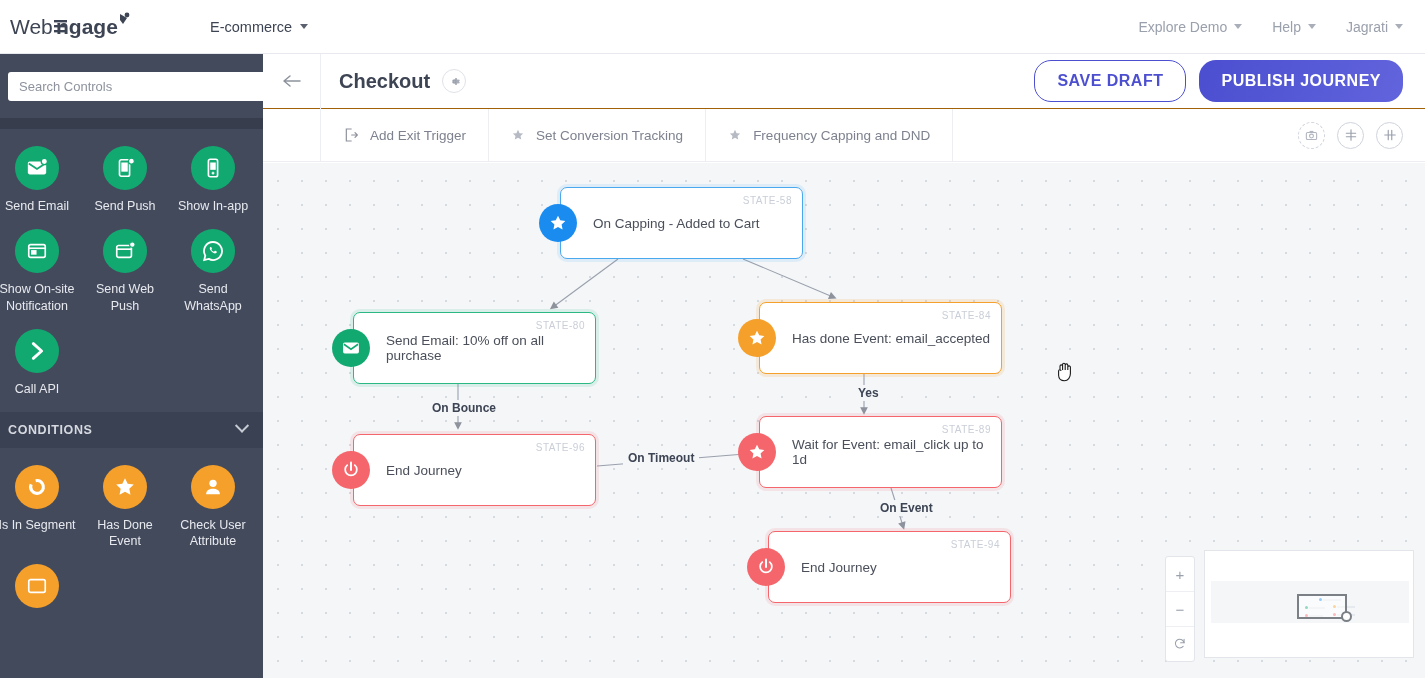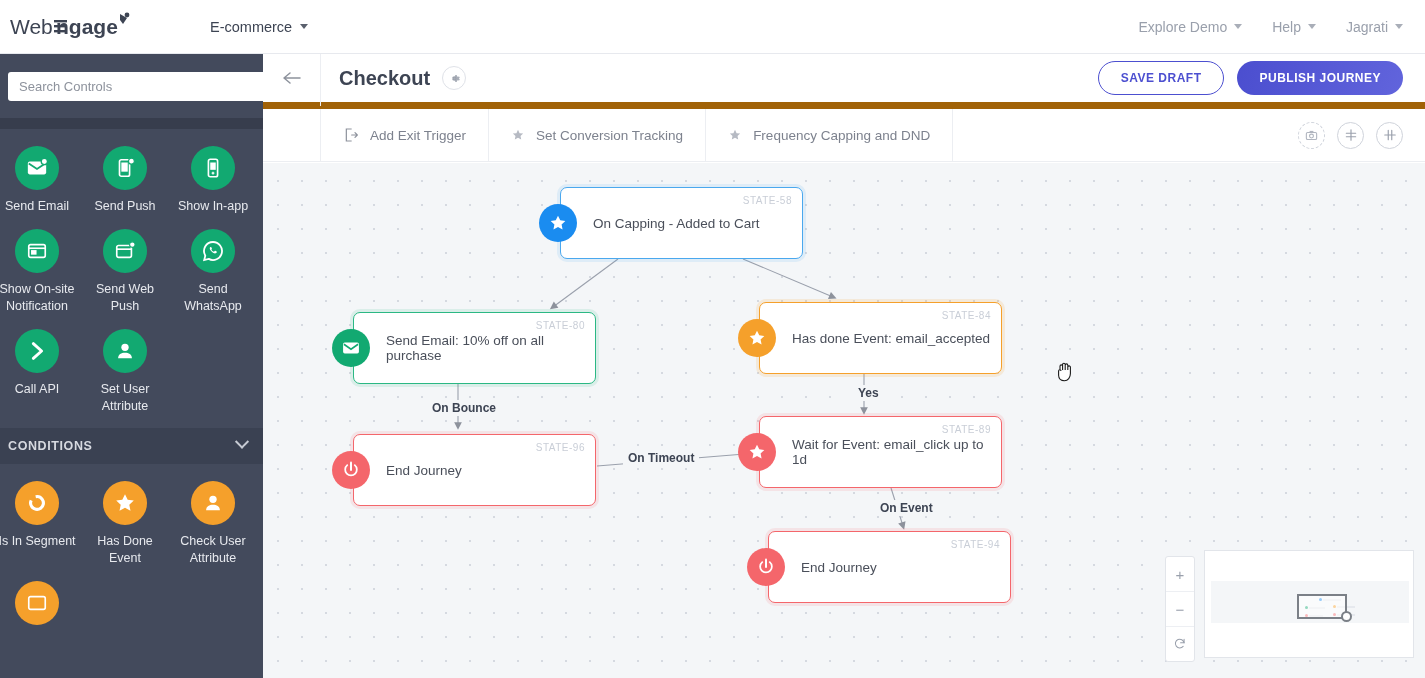--- a/index.html
+++ b/index.html
@@ -68,32 +68,32 @@
   .sb-section-title { font-size: 12.5px; letter-spacing: .6px; font-weight: bold; color: #d6d9e0; }
   .chev { width: 10px; height: 10px; border-right: 2px solid #c7cbd4;
           border-bottom: 2px solid #c7cbd4; transform: rotate(45deg) translate(-3px,-3px); }
 
   
   .pagehead {
     position: absolute; left: 263px; top: 54px; width: 1162px; height: 109px;
     background: #fff; z-index: 25;
   }
   .ph-row1 { height: 55px; display: flex; align-items: center;
-             border-bottom: 7px solid #a16207; }
+             border-bottom: 1px solid #a16207; }
   .ph-back { width: 58px; height: 55px; display: flex; align-items: center;
              justify-content: center; border-right: 1px solid #eceef2;
              color: #9aa0ac; font-size: 19px; cursor: pointer; }
   .ph-title { margin-left: 18px; font-size: 20px; color: #3d4453; font-weight: bold; }
   .ph-gear { margin-left: 12px; width: 24px; height: 24px; border-radius: 50%;
              border: 1px solid #dfe2e8; display: flex; align-items: center;
              justify-content: center; cursor: pointer; }
   .ph-actions { margin-left: auto; display: flex; align-items: center;
                 gap: 13px; margin-right: 22px; }
   .btn {
-    height: 34px; border-radius: 17px; font-size: 12px; font-weight: bold;
+    height: 42px; border-radius: 17px; font-size: 16px; font-weight: bold;
     letter-spacing: .5px; display: flex; align-items: center;
     justify-content: center; cursor: pointer; padding: 0 22px;
     font-family: "Liberation Sans", sans-serif;
   }
   .btn-outline { background: #fff; color: #4c4fd0; border: 1.6px solid #4c4fd0; }
   .btn-solid { background: linear-gradient(105deg,#4b4ecf,#6164dc); color: #fff; border: 0; }
   .ph-row2 { height: 53px; display: flex; align-items: center;
              border-bottom: 1px solid #eceef2; }
   .tb-spacer { width: 58px; height: 53px; border-right: 1px solid #eceef2; }
   .tb-item { height: 53px; display: flex; align-items: center; gap: 11px;
@@ -283,29 +283,20 @@
 
         <div class="sb-cell">
           <div class="sb-ico green">
             <svg width="22" height="22" viewBox="0 0 24 24">
               <path d="M8 4 l9 8 -9 8" fill="none" stroke="#fff" stroke-width="3.2" stroke-linecap="round" stroke-linejoin="round"></path>
             </svg>
           </div>
           <span class="sb-label">Call API</span>
         </div>
 
-        <div class="sb-cell">
-          <div class="sb-ico green">
-            <svg width="22" height="22" viewBox="0 0 24 24">
-              <circle cx="12" cy="8" r="4" fill="#fff"></circle>
-              <path d="M4.5 20c0-4.2 3.4-6 7.5-6s7.5 1.8 7.5 6z" fill="#fff"></path>
-            </svg>
-          </div>
-          <span class="sb-label">Set User Attribute</span>
-        </div>
       </div>
 
       <div class="sb-section">
         <span class="sb-section-title">CONDITIONS</span>
         <i class="chev"></i>
       </div>
 
       <div class="sb-grid">
         <div class="sb-cell">
           <div class="sb-ico orange">

